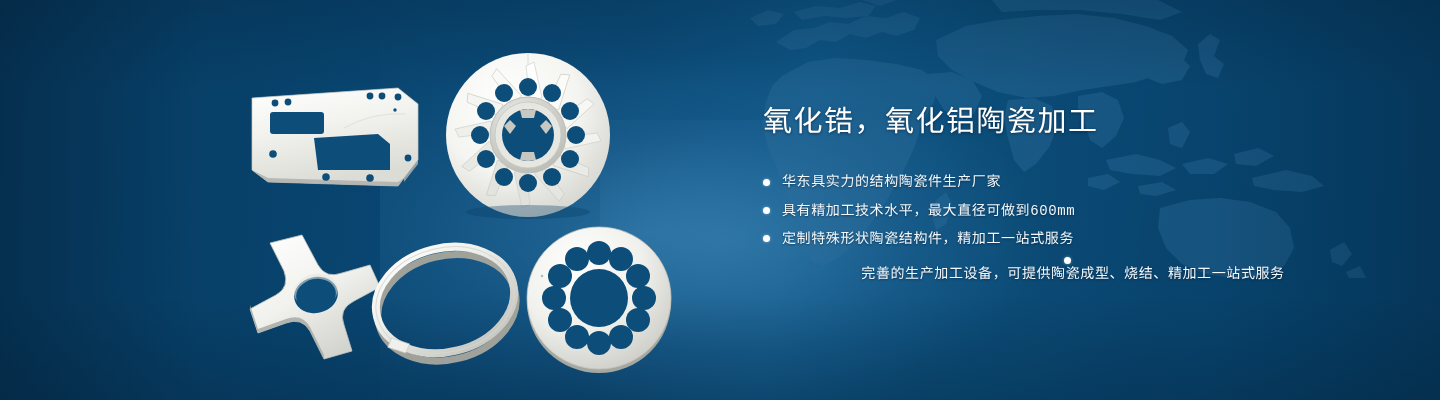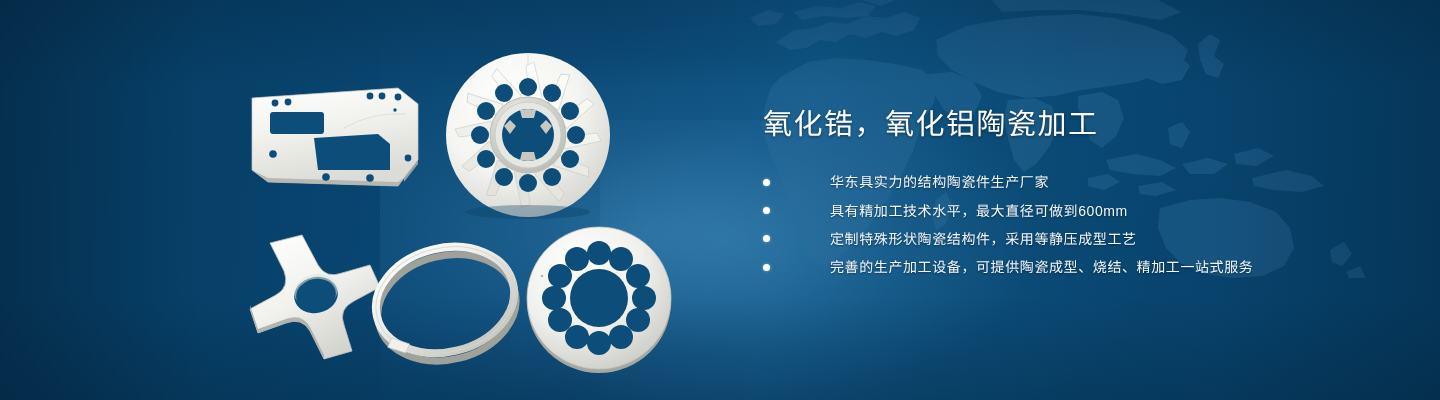--- a/index.html
+++ b/index.html
@@ -8,21 +8,21 @@
     padding: 0;
     background: #0a3f63;
   }
   * { box-sizing: border-box; }
 
   .banner {
     position: relative;
     width: 1440px;
     height: 400px;
     overflow: hidden;
-    font-family: Liberation Sans, sans-serif;
+    font-family: Liberation Mono, monospace;
     background: #0a4067;
   }
 
   
   .bg-base {
     position: absolute; inset: 0;
     background: linear-gradient(100deg,
         #073f68 0%,
         #07436d 18%,
         #0a4a77 42%,
@@ -110,23 +110,22 @@
   .bullets li {
     display: flex;
     align-items: center;
     margin-bottom: 8px;
     color: #f3f8fc;
     font-size: 14px;
     letter-spacing: 0.6px;
     line-height: 1.45;
     white-space: nowrap;
     text-shadow: 0 1px 2px rgba(0,18,36,0.5);
-    gap: 48px;
-  }
-  .bullets li:last-child { margin-bottom: 0; }
+  }
+  .bullets li:last-child { margin-bottom: 0; flex-direction: column; }
   .dot {
     flex: 0 0 auto;
     width: 7px; height: 7px;
     border-radius: 50%;
     background: #ffffff;
     margin-right: 12px;
     box-shadow: 0 0 3px rgba(255,255,255,0.45);
   }
 </style>
 </head>
@@ -405,21 +404,21 @@
       <li>
         <span class="dot"></span>
         <span>华东具实力的结构陶瓷件生产厂家</span>
       </li>
       <li>
         <span class="dot"></span>
         <span>具有精加工技术水平，最大直径可做到600mm</span>
       </li>
       <li>
         <span class="dot"></span>
-        <span>定制特殊形状陶瓷结构件，采用等静压成型工艺</span>
+        <span>定制特殊形状陶瓷结构件，精加工一站式服务</span>
       </li>
       <li>
         <span class="dot"></span>
         <span>完善的生产加工设备，可提供陶瓷成型、烧结、精加工一站式服务</span>
       </li>
     </ul>
   </div>
 
 </div>
 

